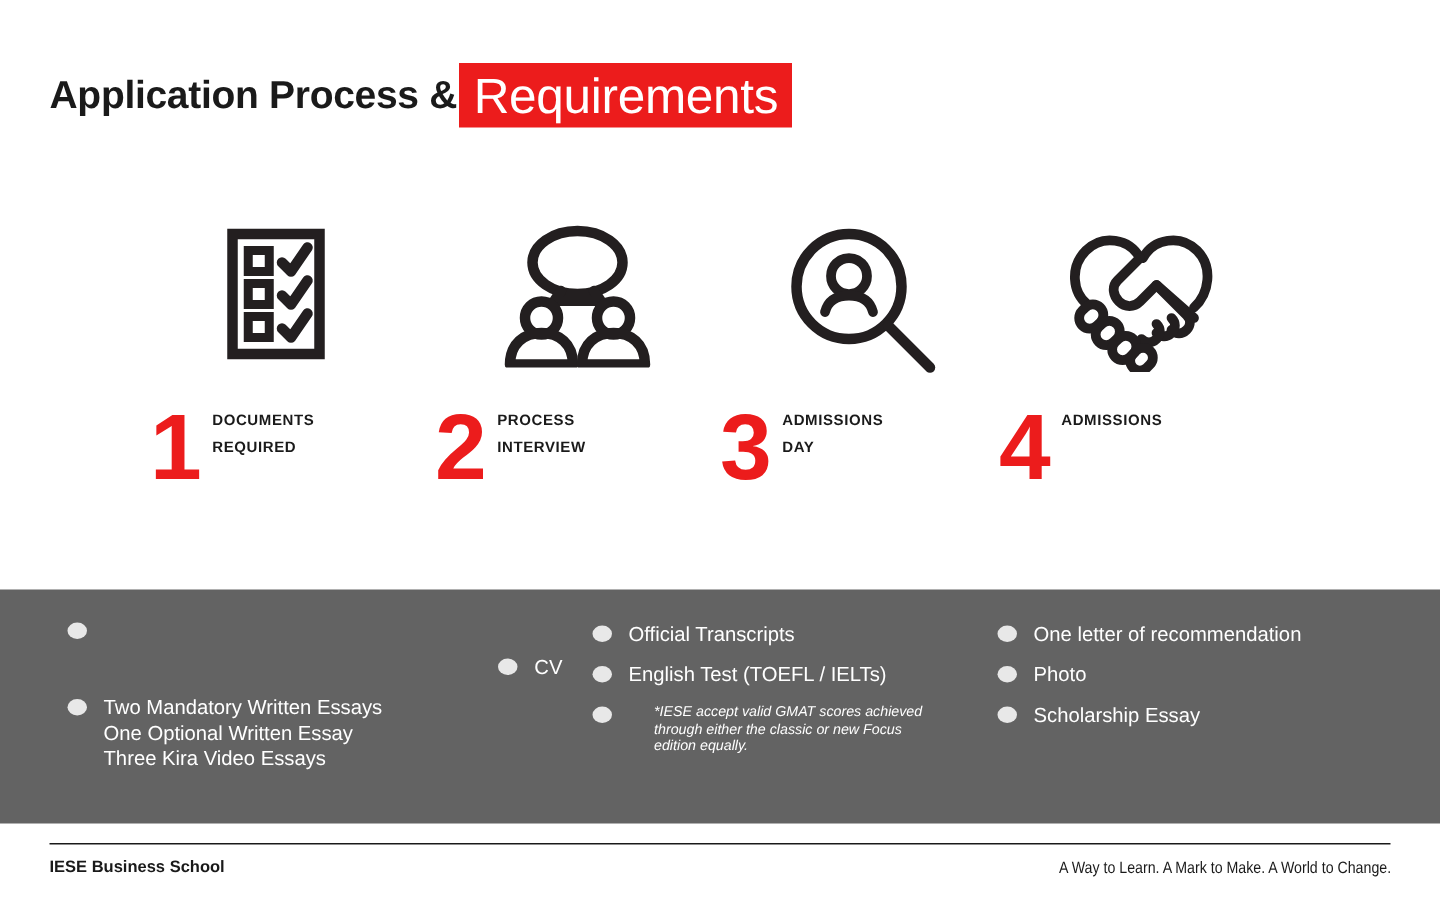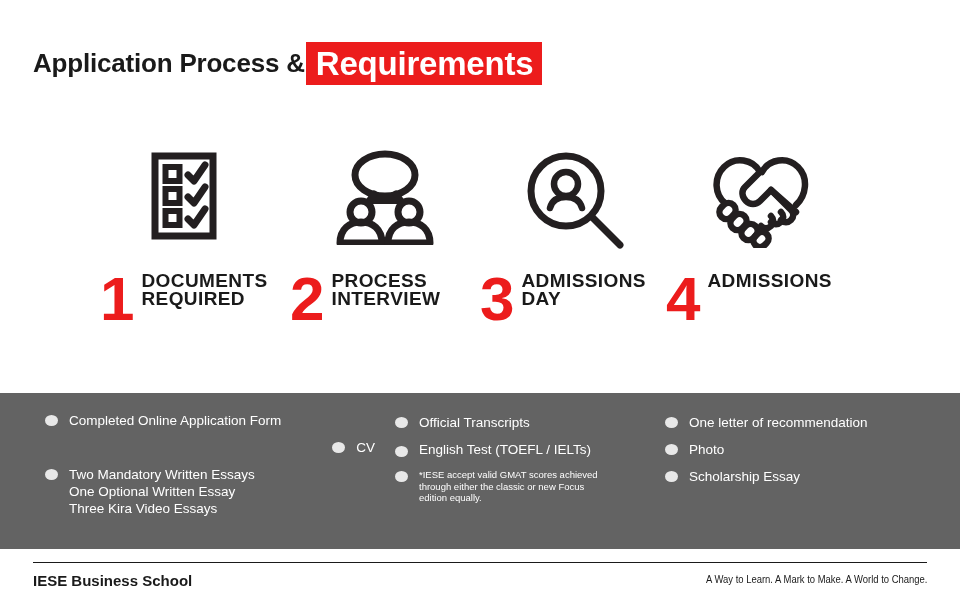--- a/index.html
+++ b/index.html
@@ -27,21 +27,21 @@
   }
   .title-plain {
     font-size: 26px;
     font-weight: bold;
     color: #1a1a1a;
     letter-spacing: -0.2px;
     line-height: 46px;
   }
   .title-highlight {
     font-size: 33px;
-    font-weight: bold;
+    font-weight: normal;
     color: #ffffff;
     background: #ec1c1c;
     line-height: 43px;
     padding: 0 9px 0 10px;
     margin-left: 1px;
     letter-spacing: -0.2px;
   }
 
   
   .steps {
@@ -70,21 +70,21 @@
     justify-content: flex-start;
   }
   .step-num {
     font-size: 62px;
     font-weight: bold;
     color: #ec1c1c;
     line-height: 54px;
     margin-top: 4px;
   }
   .step-label {
-    font-size: 19px;
+    font-size: 10px;
     font-weight: bold;
     color: #1a1a1a;
     line-height: 17.5px;
     letter-spacing: 0.4px;
     margin-left: 7px;
     margin-top: 4px;
     white-space: pre-line;
   }
 
   
@@ -114,26 +114,27 @@
     margin-top: 3px;
   }
   .req-text {
     margin-left: 11px;
     color: #ffffff;
     font-size: 13.5px;
     line-height: 17px;
     white-space: pre-line;
   }
   .req-note {
-    margin-left: 11px;
+    margin-left: 28px;
     color: #ffffff;
     font-size: 9.5px;
     line-height: 11.5px;
     margin-top: 1px;
     white-space: pre-line;
+    font-style: italic;
   }
 
   
   .footer-rule {
     position: absolute;
     left: 33px;
     top: 562px;
     width: 894px;
     height: 1px;
     background: #1a1a1a;
@@ -142,21 +143,21 @@
     position: absolute;
     left: 33px;
     top: 572px;
     width: 894px;
     height: 16px;
   }
   .footer-left {
     position: absolute;
     left: 0;
     top: 0;
-    font-size: 15px;
+    font-size: 11px;
     font-weight: bold;
     color: #1a1a1a;
   }
   .footer-center {
     position: absolute;
     left: 0;
     top: 0;
     width: 894px;
     text-align: center;
     font-size: 12px;
@@ -260,40 +261,39 @@
     </div>
   </div>
 
 </div>
 
 <div class="panel">
 
   <div class="panel-col" style="left:45px; top:19px; width:330px;">
     <div class="req-item">
       <span class="bullet"></span>
-      <span class="req-text">Completed Online Application Form</span>
     </div>
     <div class="req-item" style="margin-top:10px;justify-content:flex-end;">
       <span class="bullet"></span>
       <span class="req-text">CV</span>
     </div>
     <div class="req-item" style="margin-top:10px;">
       <span class="bullet"></span>
       <span class="req-text">Two Mandatory Written Essays
 One Optional Written Essay
 Three Kira Video Essays</span>
     </div>
   </div>
 
   <div class="panel-col" style="left:395px; top:21px; width:270px;">
     <div class="req-item">
       <span class="bullet"></span>
       <span class="req-text">Official Transcripts</span>
     </div>
-    <div class="req-item" style="margin-top:10px;align-items:center;">
+    <div class="req-item" style="margin-top:10px;">
       <span class="bullet"></span>
       <span class="req-text">English Test (TOEFL / IELTs)</span>
     </div>
     <div class="req-item" style="margin-top:10px; flex-direction:row;">
       <span class="bullet"></span>
       <span style="display:block;">
         <span class="req-note" style="display:block;">*IESE accept valid GMAT scores achieved
 through either the classic or new Focus
 edition equally.</span>
       </span>

